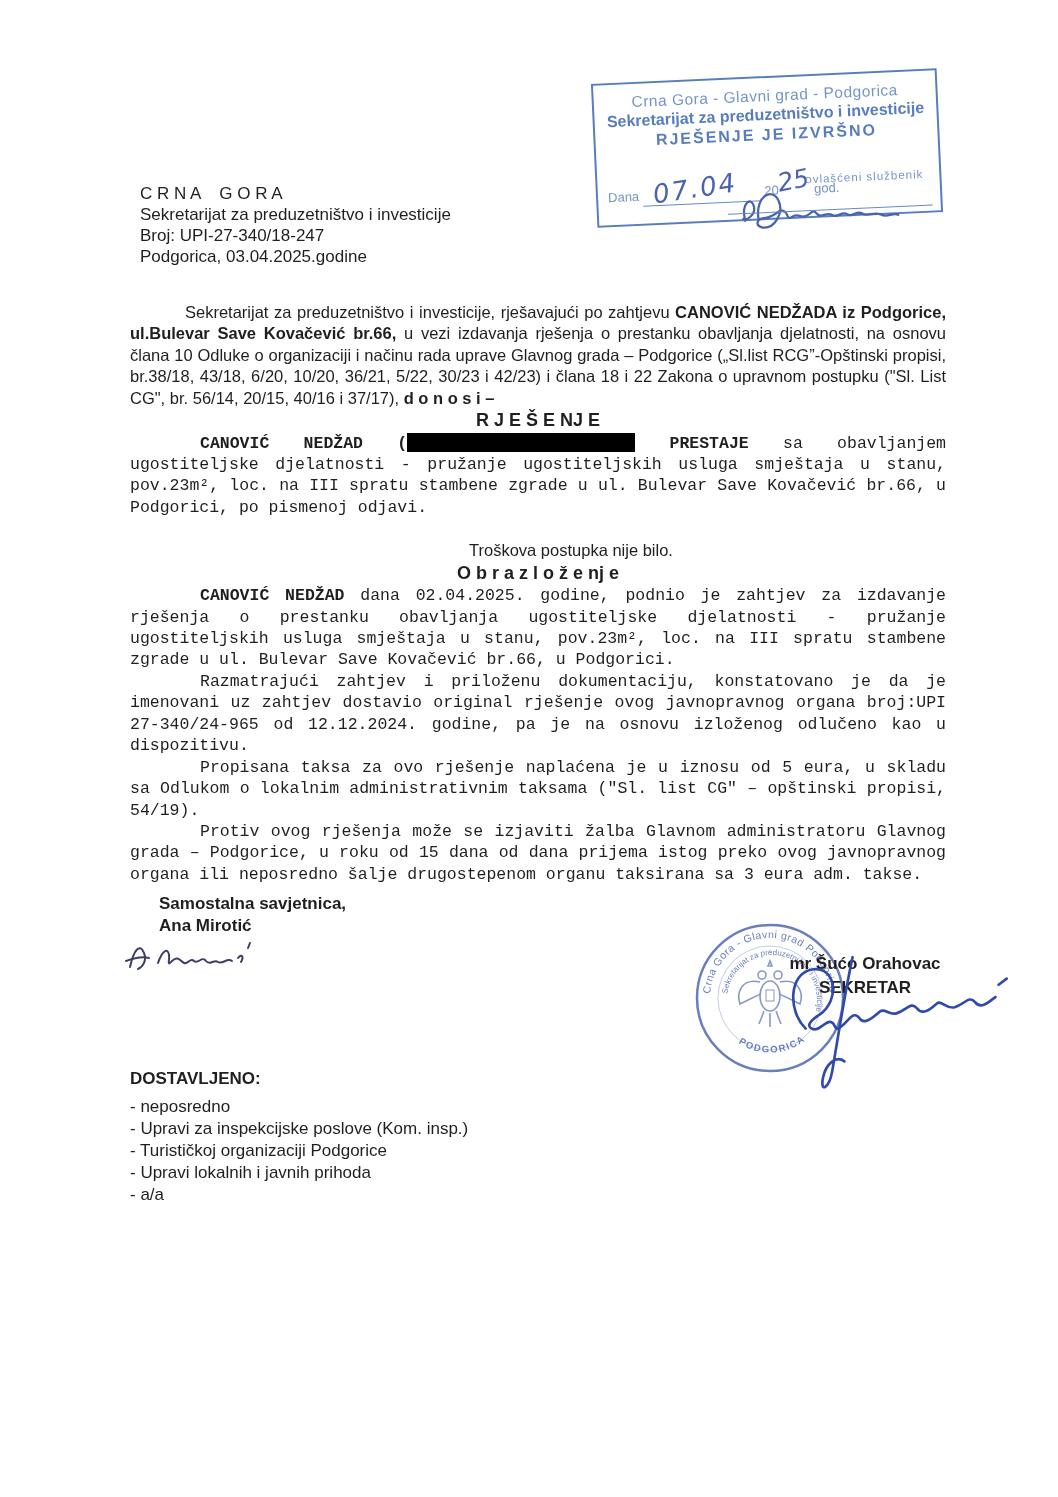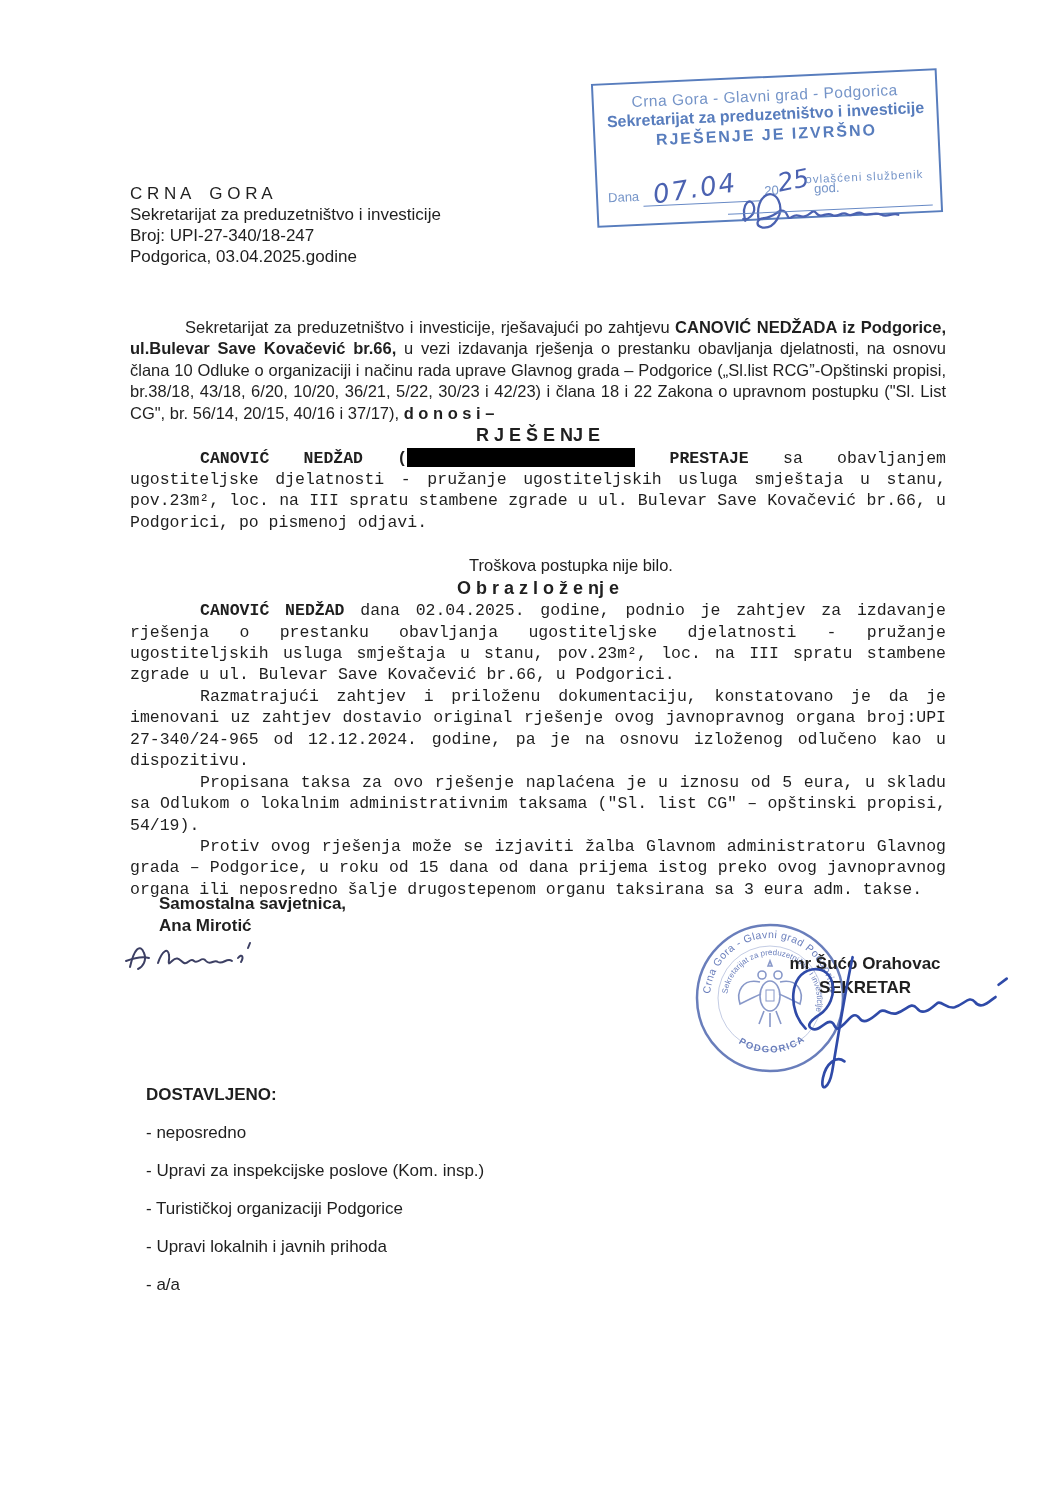--- a/index.html
+++ b/index.html
@@ -21,45 +21,45 @@
   .es-daterow{position:absolute; left:10px; top:94px; font-size:13px; color:#6a8cc4; white-space:nowrap;}
   .es-blank{display:inline-block; width:118px; border-bottom:1.5px solid #5a7fc0; position:relative; height:14px; vertical-align:bottom;}
   .hw{font-style:italic; color:#3c55ab; font-family:"DejaVu Sans", sans-serif;}
   .hw-date{position:absolute; left:10px; top:-16px; font-size:26px; transform:rotate(-6deg); letter-spacing:2px;}
   .hw-year{display:inline-block; font-size:25px; transform:rotate(-9deg); position:relative; top:-5px; margin:0 1px 0 -1px;}
   .es-officer{position:absolute; right:16px; top:97px; font-size:11.5px; color:#6a8cc4; letter-spacing:1px;}
   .es-sign-svg{position:absolute; right:4px; top:102px;}
   .es-sign-line{position:absolute; right:8px; bottom:5px; width:205px; border-bottom:1.5px solid #5a7fc0;}
 
   
-  .header-block{position:absolute; left:130px; top:183px; font-size:17px; line-height:21px;}
+  .header-block{position:absolute; left:140px; top:183px; font-size:17px; line-height:21px;}
   .header-block div{white-space:pre;}
 
   
-  .doc-body{position:absolute; left:130px; top:317px; width:816px; font-size:16.5px; line-height:1.3; text-align:justify;}
+  .doc-body{position:absolute; left:130px; top:302px; width:816px; font-size:16.5px; line-height:1.3; text-align:justify;}
   .doc-body p{margin:0;}
   .p-intro{text-indent:55px;}
   .p-ind{text-indent:70px;font-family:Liberation Mono, monospace;}
   .p-costs{margin-top:22px !important; text-indent:66px; text-align:center;}
   .h-center{ text-align:center; font-weight:bold; font-size:18px; }
   .h-rjesenje{margin:12px 0 16px;text-align:center;}
   .h-obraz{margin:3px 0 16px;}
   .redaction{display:inline-block; width:228px; height:19px; background:#000; vertical-align:-4px;}
 
   
   .left-signer{position:absolute; left:130px; top:893px; font-weight:bold; font-size:17px; line-height:22px;margin-left:29px;}
   .ana-sig{position:absolute; left:122px; top:930px;}
   .right-signer{position:absolute; left:780px; top:952px; width:170px; text-align:center; font-weight:bold; font-size:17px; line-height:24px;}
   .sekretar-sig{position:absolute; left:775px; top:938px;}
   .round-stamp{position:absolute; left:690px; top:918px; opacity:.85;}
 
   
   .delivery{position:absolute; left:130px; top:1068px; font-size:17px; line-height:22px;}
   .delivery .dl-head{font-weight:bold; margin-bottom:6px;}
-  .delivery div{margin:16px;}
+  .delivery div{margin:0;}
 </style>
 </head>
 <body>
 
 <div class="page">
 
   <div class="exec-stamp">
     <div class="es-l1">Crna Gora - Glavni grad - Podgorica</div>
     <div class="es-l2">Sekretarijat za preduzetništvo i investicije</div>
     <div class="es-l3">RJEŠENJE JE IZVRŠNO</div>

